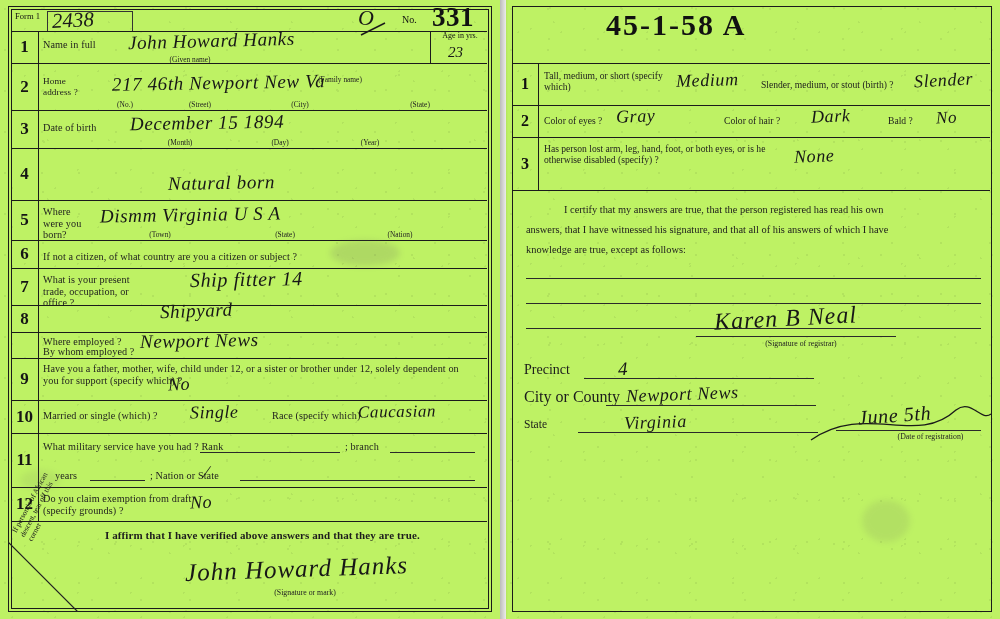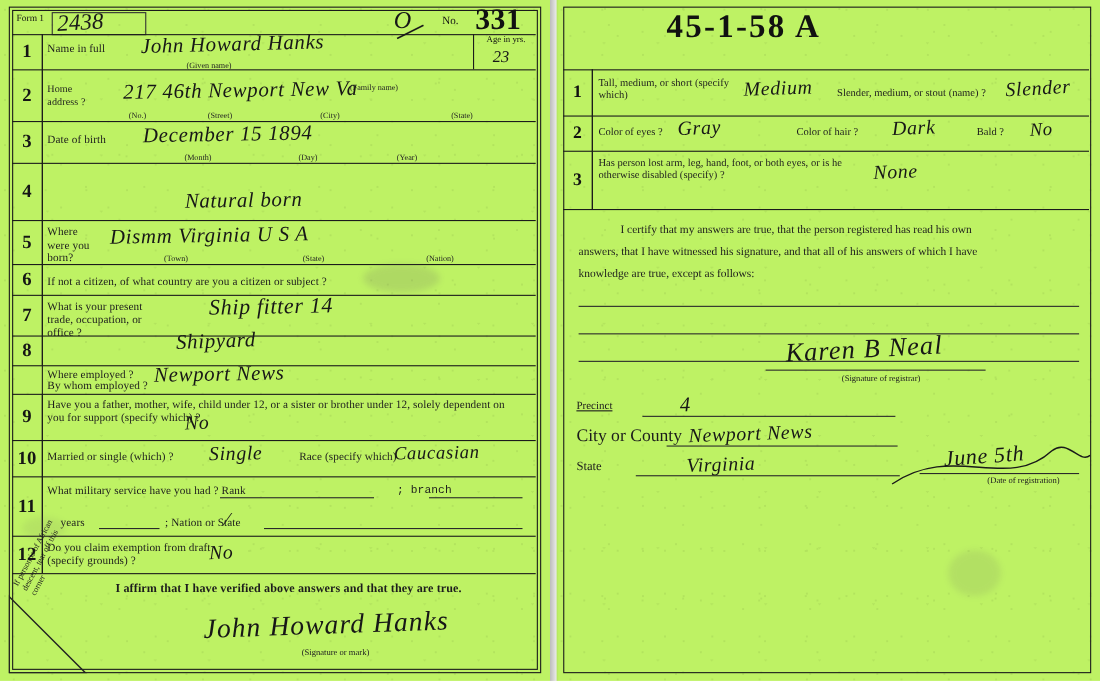--- a/index.html
+++ b/index.html
@@ -171,21 +171,21 @@
 
     <div class="numcell" style="top:400px;height:33px;">10</div>
     <div class="qtext" style="left:43px;top:410px;">Married or single (which) ?</div>
     <div class="hw l" style="left:190px;top:402px;font-size:18px;transform:rotate(-1deg);">Single</div>
     <div class="qtext" style="left:272px;top:410px;">Race (specify which)</div>
     <div class="hw l" style="left:358px;top:402px;font-size:17px;transform:rotate(-1deg);">Caucasian</div>
 
     <div class="numcell" style="top:433px;height:54px;">11</div>
     <div class="qtext" style="left:43px;top:441px;">What military service have you had ?  Rank</div>
     <div class="ruleline" style="left:200px;top:452px;width:140px;"></div>
-    <div class="qtext" style="left:361px;top:441px;font-family:Liberation Mono, monospace;">; branch</div>
+    <div class="qtext" style="left:345px;top:441px;">; branch</div>
     <div class="ruleline" style="left:390px;top:452px;width:85px;"></div>
     <div class="qtext" style="left:55px;top:470px;">years</div>
     <div class="ruleline" style="left:90px;top:480px;width:55px;"></div>
     <div class="qtext" style="left:150px;top:470px;">; Nation or State</div>
     <div class="ruleline" style="left:240px;top:480px;width:235px;"></div>
     <div class="hw" style="left:205px;top:462px;font-size:18px;">∕</div>
 
     <div class="numcell" style="top:487px;height:34px;">12</div>
     <div class="qtext" style="left:43px;top:493px;width:170px;">Do you claim exemption from draft (specify grounds) ?</div>
     <div class="hw l" style="left:190px;top:492px;font-size:18px;transform:rotate(-2deg);">No</div>
@@ -211,21 +211,21 @@
     <div id="rHdrLine"></div>
 
     <div class="rrow" style="top:105px;"></div>
     <div class="rrow" style="top:137px;"></div>
     <div class="rrow" style="top:190px;"></div>
     <div class="vdiv" style="left:32px;top:63px;height:127px;"></div>
 
     <div class="rnumcell" style="top:63px;height:42px;">1</div>
     <div class="rq" style="left:38px;top:70px;width:130px;">Tall, medium, or short (specify which)</div>
     <div class="hw l" style="left:170px;top:70px;font-size:18px;transform:rotate(-2deg);">Medium</div>
-    <div class="rq" style="left:255px;top:79px;">Slender, medium, or stout (name) ?</div>
+    <div class="rq" style="left:255px;top:79px;">Slender, medium, or stout (birth) ?</div>
     <div class="hw l" style="left:408px;top:70px;font-size:18px;transform:rotate(-3deg);">Slender</div>
 
     <div class="rnumcell" style="top:105px;height:32px;">2</div>
     <div class="rq" style="left:38px;top:115px;">Color of eyes ?</div>
     <div class="hw l" style="left:110px;top:106px;font-size:18px;transform:rotate(-2deg);">Gray</div>
     <div class="rq" style="left:218px;top:115px;">Color of hair ?</div>
     <div class="hw l" style="left:305px;top:106px;font-size:18px;transform:rotate(-2deg);">Dark</div>
     <div class="rq" style="left:382px;top:115px;">Bald ?</div>
     <div class="hw l" style="left:430px;top:108px;font-size:17px;transform:rotate(-3deg);">No</div>
 
@@ -238,21 +238,21 @@
     <div class="cert" style="left:20px;top:240px;width:460px;">knowledge are true, except as follows:</div>
 
     <div class="ruleline" style="left:20px;top:278px;width:455px;"></div>
     <div class="ruleline" style="left:20px;top:303px;width:455px;"></div>
     <div class="ruleline" style="left:20px;top:328px;width:455px;"></div>
 
     <div class="hw sig" style="left:208px;top:305px;font-size:24px;transform:rotate(-3deg);letter-spacing:1px;">Karen B Neal</div>
     <div class="ruleline" style="left:190px;top:336px;width:200px;"></div>
     <div class="subcap" style="left:230px;top:339px;width:130px;font-size:7.8px;">(Signature of registrar)</div>
 
-    <div class="cert" style="left:18px;top:360px;font-size:10px;text-decoration:underline;">Precinct</div>
+    <div class="cert" style="left:18px;top:360px;font-size:14px;">Precinct</div>
     <div class="ruleline" style="left:78px;top:378px;width:230px;"></div>
     <div class="hw" style="left:112px;top:358px;font-size:19px;transform:rotate(-2deg);">4</div>
 
     <div class="cert" style="left:18px;top:387px;font-size:16px;">City or County</div>
     <div class="ruleline" style="left:100px;top:405px;width:210px;"></div>
     <div class="hw l" style="left:120px;top:384px;font-size:18px;transform:rotate(-2deg);">Newport News</div>
 
     <div class="cert" style="left:18px;top:414px;font-size:11.5px;">State</div>
     <div class="ruleline" style="left:72px;top:432px;width:240px;"></div>
     <div class="hw l" style="left:118px;top:412px;font-size:18px;transform:rotate(-2deg);">Virginia</div>

